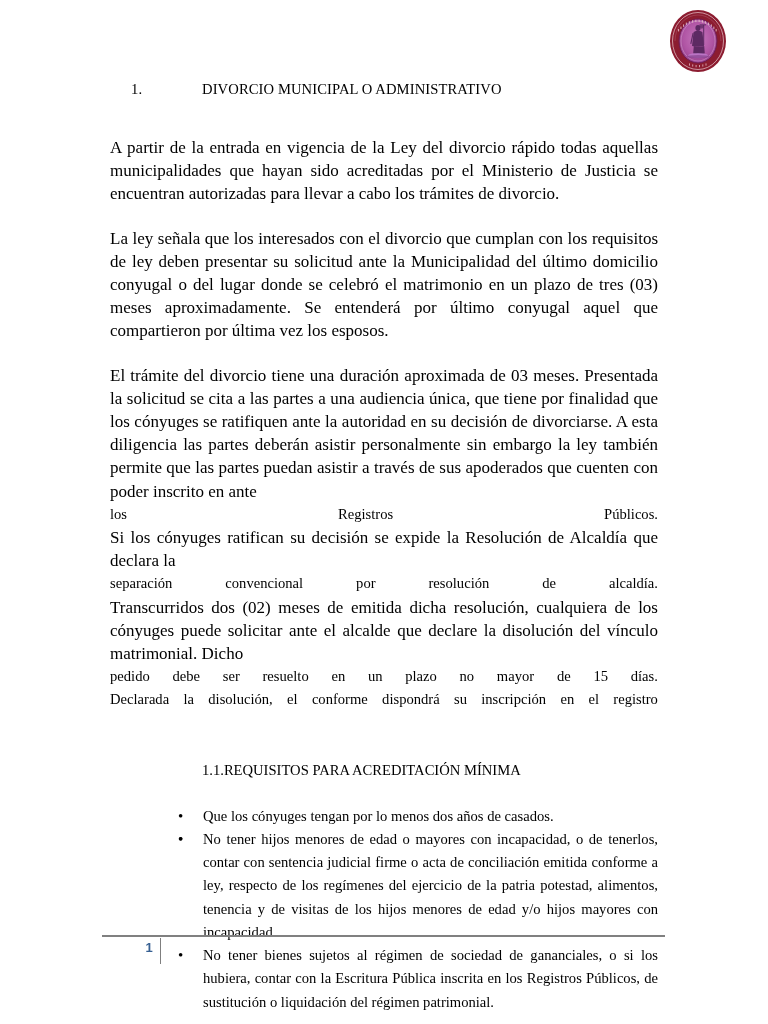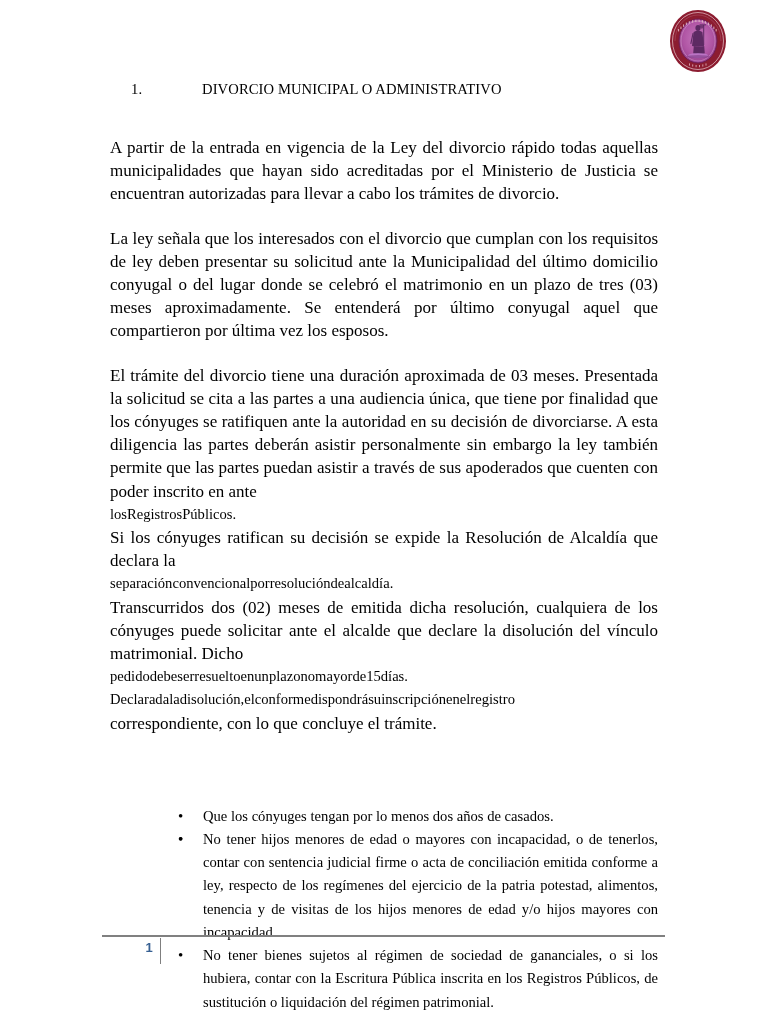--- a/index.html
+++ b/index.html
@@ -77,20 +77,21 @@
   .gap-30 { height: 30px; }
   .gap-36 { height: 36px; }
   .gap-46 { height: 47px; }
 
   
   .stretched {
     margin: 0;
     font-size: 14.6px;
     line-height: 23.2px;
     display: flex;
+    justify-content: space-between;
     width: 100%;
   }
   .stretched > span { white-space: nowrap; }
 
   
   .h2 {
     margin: 0;
     font-size: 14.6px;
     line-height: 23.2px;
     padding-left: 92px;
@@ -281,24 +282,24 @@
       <span>el</span>
       <span>conforme</span>
       <span>dispondrá</span>
       <span>su</span>
       <span>inscripción</span>
       <span>en</span>
       <span>el</span>
       <span>registro</span>
     </div>
 
-    <p class="body">correspondiente, con lo que concluye el trámite.</p>
 
     <div class="gap-46"></div>
 
+    <p class="h2">1.1.REQUISITOS PARA ACREDITACIÓN MÍNIMA</p>
 
     <div class="gap-23"></div>
 
     <ul class="bullets">
       <li>
         <span class="dot">•</span>
         <span>Que los cónyuges tengan por lo menos dos años de casados.</span>
       </li>
       <li>
         <span class="dot">•</span>

